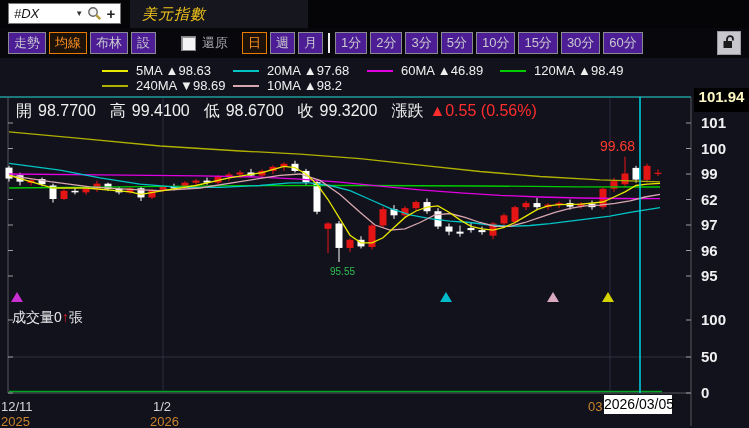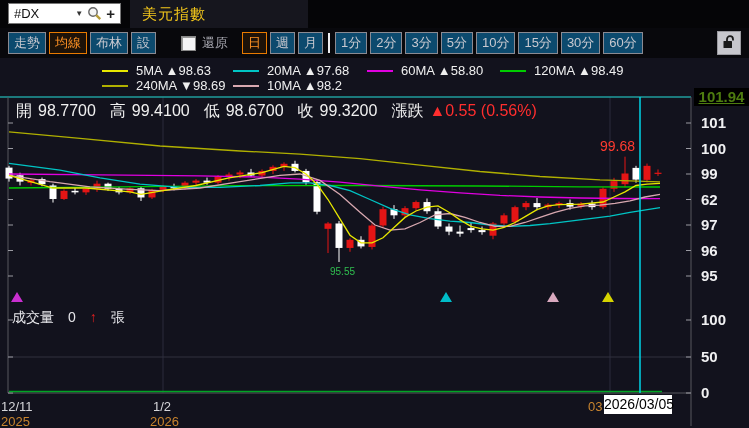--- a/index.html
+++ b/index.html
@@ -1,55 +1,55 @@
 <!DOCTYPE html>
 <html><head>
 <meta charset="utf-8">
 <style>
   html,body{margin:0;padding:0;background:#000;}
   .app{position:relative;width:749px;height:428px;background:#050507;overflow:hidden;
        font-family:"Liberation Sans","DejaVu Sans",sans-serif;}
   
-  .topbar{position:absolute;left:0;top:0;width:593px;height:28px;background:#050507;}
+  .topbar{position:absolute;left:0;top:0;width:593px;height:28px;background:#050507;font-style:italic;}
   .symbol-box{position:absolute;left:8px;top:3px;width:113px;height:21px;background:#fff;
       border:1px solid #777;display:flex;align-items:center;box-sizing:border-box;}
   .sym{flex:1;font-size:13px;color:#111;padding-left:5px;}
   .caret{font-size:8px;color:#333;padding:0 4px;cursor:pointer;}
   .mag{display:flex;align-items:center;cursor:pointer;}
   .plus{font-size:15px;font-weight:bold;color:#222;padding:0 5px 0 4px;cursor:pointer;}
   .tab{position:absolute;left:130px;top:0;width:178px;height:28px;background:#16161e;
       color:#f0c41b;font-size:15px;line-height:28px;padding-left:12px;box-sizing:border-box;letter-spacing:1px;}
   
   .toolbar{position:absolute;left:0;top:28px;width:749px;height:30px;background:#08080c;
       display:flex;align-items:center;padding-left:8px;box-sizing:border-box;}
   .btn-group{display:flex;align-items:center;}
-  .tbtn{height:22px;line-height:20px;padding:0 5px;margin-right:3px;background:#0c4a6e;
+  .tbtn{height:22px;line-height:20px;padding:0 5px;margin-right:3px;background:#4c1d95;
       border:1px solid #8a8a92;color:#c9c9d0;font-size:13px;box-sizing:border-box;cursor:pointer;white-space:nowrap;}
   .tbtn.active{border-color:#e87a00;color:#ff9224;background:#1d1208;}
   .cb{width:13px;height:13px;background:#f4f4f6;border:1px solid #888;
       box-shadow:inset 1px 1px 0 #999;margin-left:22px;margin-right:6px;cursor:pointer;}
   .cb-label{color:#a8a8b0;font-size:13px;margin-right:14px;}
   .vsep{width:2px;height:20px;background:#ededf0;margin:0 5px 0 2px;}
   .lock{margin-left:auto;margin-right:8px;width:24px;height:24px;background:#c7c7cd;
       border:1px solid #9a9aa0;display:flex;align-items:center;justify-content:center;padding:0;cursor:pointer;}
   
   .chart{position:absolute;left:0;top:58px;width:749px;height:370px;background:#12121d;}
   #chart-svg{position:absolute;left:0;top:0;}
   .leg-item{position:absolute;display:flex;align-items:center;color:#efefef;font-size:13px;white-space:nowrap;}
   .leg-swatch{display:inline-block;width:26px;height:2px;margin-right:8px;}
   .ohlc{position:absolute;left:16px;top:43px;font-size:16px;color:#f0f0f0;white-space:nowrap;}
   .ohlc .lbl{margin-right:6px;}
   .ohlc .val{margin-right:14px;}
   .ohlc .chg{color:#ff2e2e;}
-  .toplabel{position:absolute;left:694px;top:30px;width:55px;height:18px;background:#000;
-      color:#4d7c0f;font-weight:bold;font-size:15px;text-align:center;line-height:18px;text-decoration:underline;}
+  .toplabel{position:absolute;left:694px;top:30px;width:55px;height:24px;background:#000;
+      color:#fef9c3;font-weight:bold;font-size:15px;text-align:center;line-height:18px;}
   .ylab{position:absolute;left:701px;color:#f0f0f2;font-size:15px;font-weight:600;}
   .ann-high{position:absolute;left:600px;top:80px;color:#ff3b30;font-size:14px;}
   .ann-low{position:absolute;left:330px;top:208px;color:#2fbf4f;font-size:10px;}
-  .volrow{position:absolute;left:12px;top:251px;font-size:14px;color:#e6e6ea;display:flex;gap:14px;}
+  .volrow{position:absolute;left:12px;top:251px;font-size:14px;color:#e6e6ea;display:flex;gap:0;}
   .volrow .up{color:#e82020;}
   .xlab{position:absolute;top:341px;font-size:13px;color:#d6d6da;white-space:nowrap;}
   .xlab.orange{color:#c8842e;}
   .xlab.yearrow{top:356px;}
   .tooltip{position:absolute;left:604px;top:337px;width:68px;height:19px;background:#fff;
       color:#000;font-size:14px;text-align:center;line-height:19px;z-index:5;}
 </style>
 </head>
 <body>
 
@@ -274,21 +274,21 @@
         <div class="leg-item" style="left: 102px; top: 5px;">
           <span class="leg-swatch" style="background: rgb(232, 232, 0);"></span>
           <span>5MA ▲98.63</span>
         </div>
         <div class="leg-item" style="left: 233px; top: 5px;">
           <span class="leg-swatch" style="background: rgb(0, 196, 196);"></span>
           <span>20MA ▲97.68</span>
         </div>
         <div class="leg-item" style="left: 367px; top: 5px;">
           <span class="leg-swatch" style="background: rgb(224, 0, 224);"></span>
-          <span>60MA ▲58.80</span>
+          <span>60MA ▲46.89</span>
         </div>
         <div class="leg-item" style="left: 500px; top: 5px;">
           <span class="leg-swatch" style="background: rgb(0, 204, 0);"></span>
           <span>120MA ▲98.49</span>
         </div>
         <div class="leg-item" style="left: 102px; top: 20px;">
           <span class="leg-swatch" style="background: rgb(176, 176, 0);"></span>
           <span>240MA ▼98.69</span>
         </div>
         <div class="leg-item" style="left: 233px; top: 20px;">

